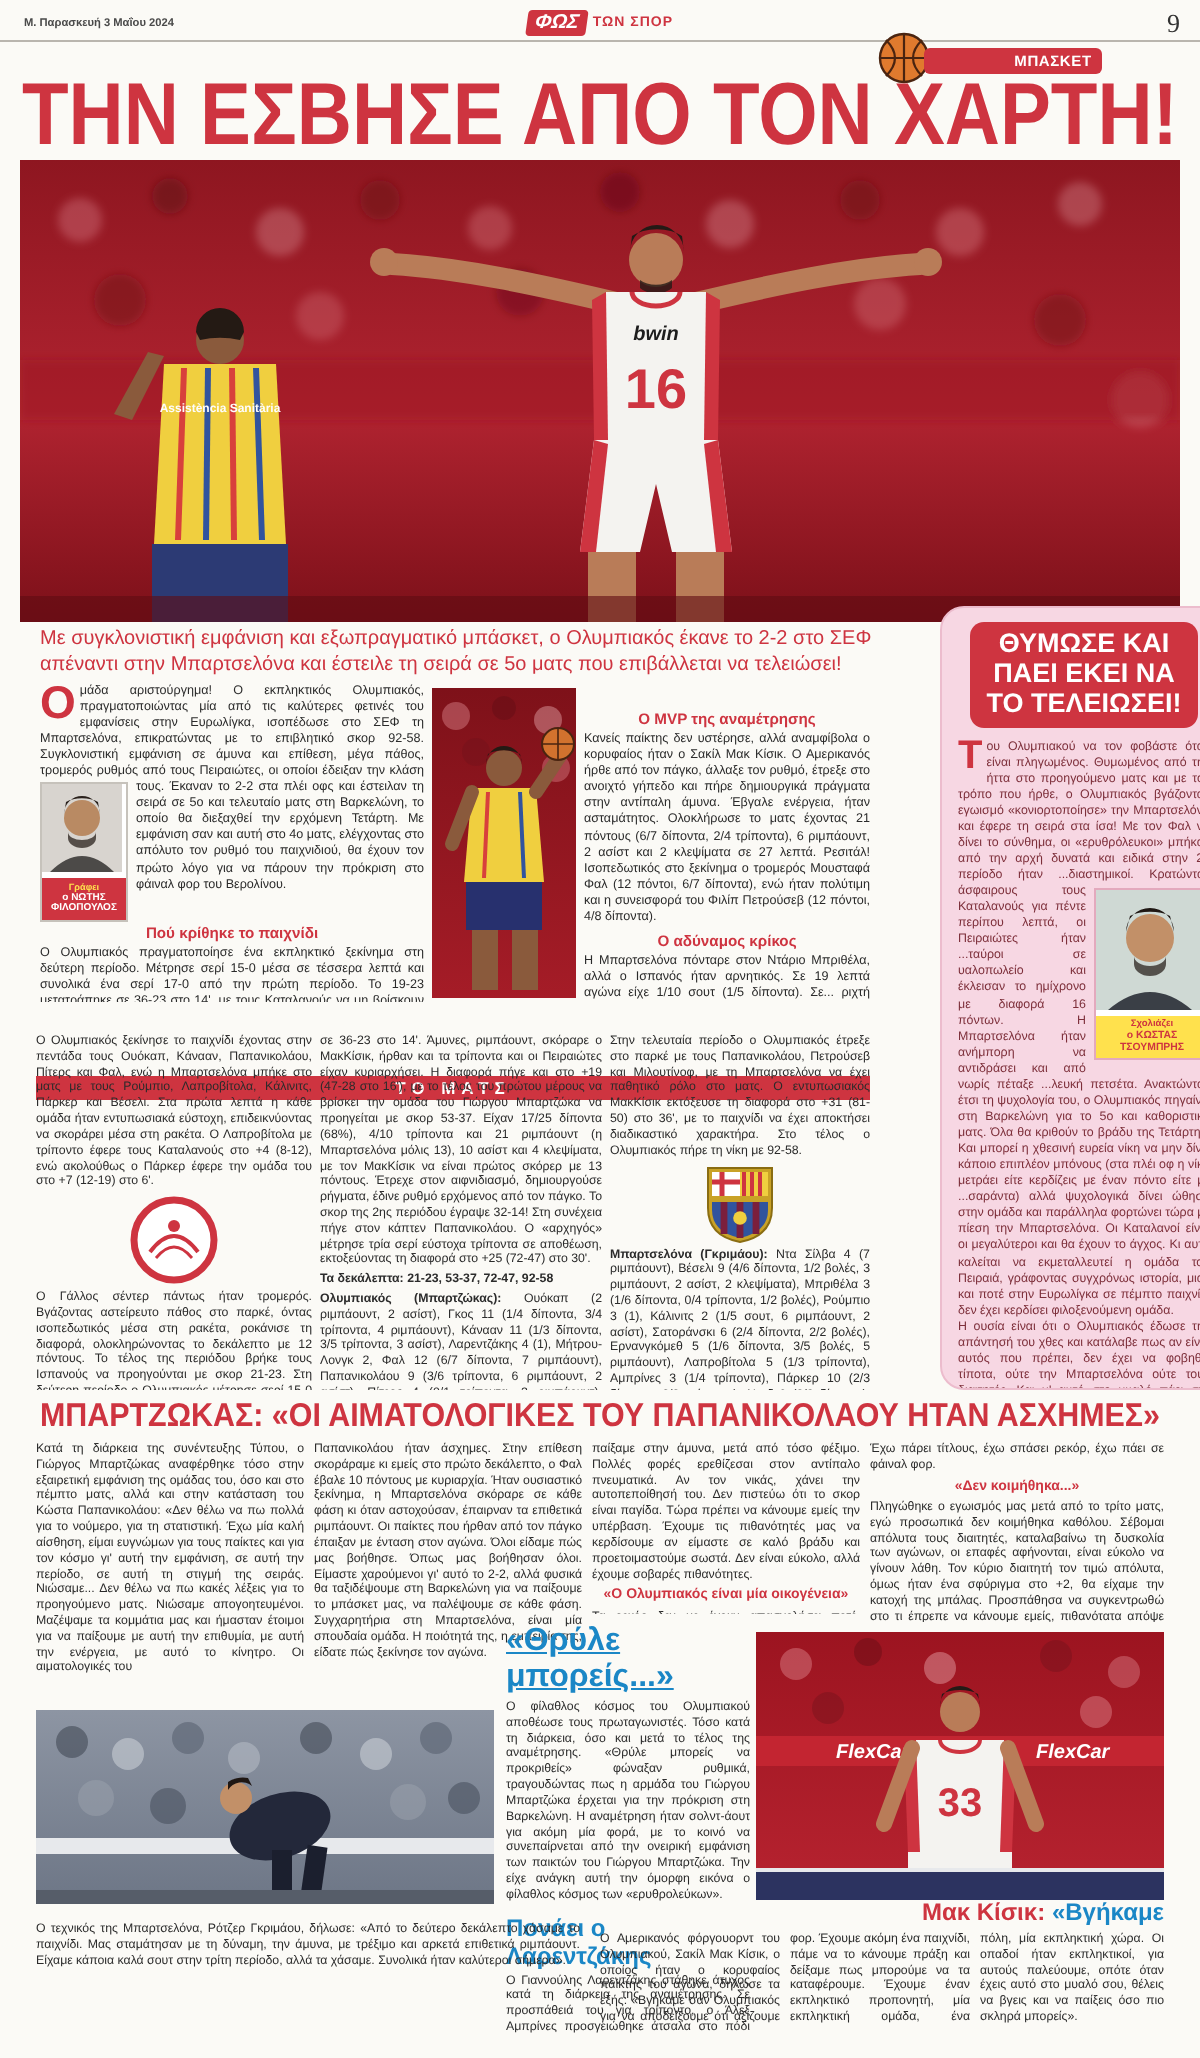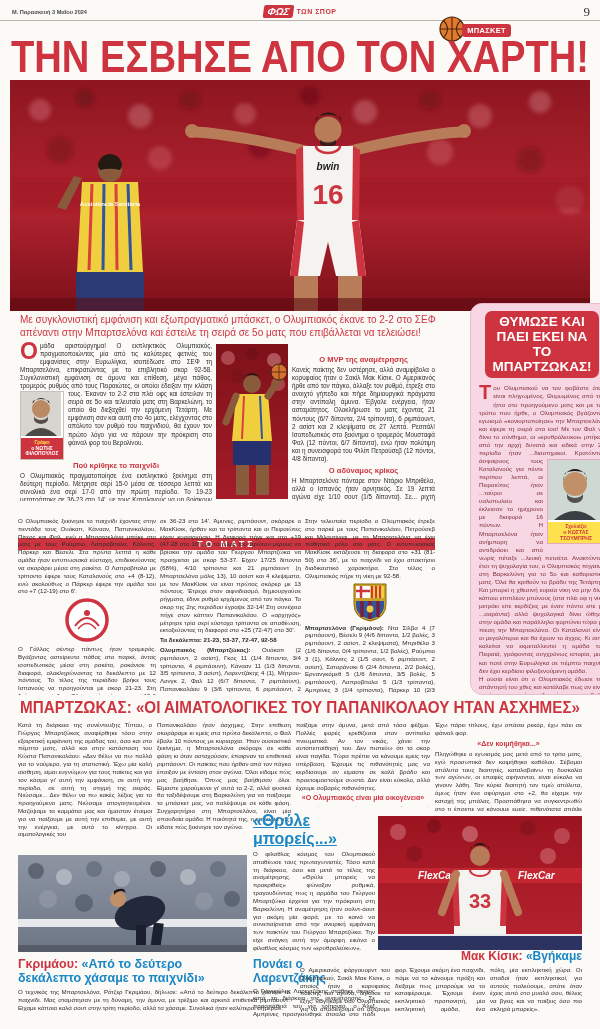--- a/index.html
+++ b/index.html
@@ -13,21 +13,21 @@
   .t{font-size:6.3px;line-height:1.28;text-align:justify;overflow:hidden;}
   .tsmall{font-size:6.15px;line-height:1.27;text-align:justify;overflow:hidden;}
   .rule{background:#b9b5ae;height:1px;}
   .hdr-date{font-size:5.6px;color:#4a4a4a;font-weight:bold;}
   .pagenum{font-family:"Liberation Serif",serif;font-size:13px;color:#333;}
   .masthead{display:flex;align-items:center;gap:3px;}
   .masthead .box{background:var(--red);color:#fff;font-weight:bold;font-style:italic;
      font-size:10px;padding:1px 4px;transform:skewX(-8deg);border-radius:2px;}
   .masthead .rest{color:var(--red);font-weight:bold;font-size:7px;letter-spacing:.5px;}
   .badge{background:var(--red);color:#fff;font-weight:bold;font-size:7.5px;
-     border-radius:3px;text-align:center;line-height:13px;letter-spacing:.3px;}
+     border-radius:3px;text-align:center;line-height:13px;letter-spacing:.3px;padding-left:40px;}
   .subhead{font-size:10px;font-weight:normal;color:var(--red);line-height:1.26;}
   .dropcap{float:left;font-size:23px;line-height:.82;font-weight:bold;color:var(--red);padding-right:2px;}
   .byline{float:left;width:42px;margin:1px 4px 1px 0;border:1px solid #c6c2bb;background:#fff;}
   .byline .lbl{background:var(--red);text-align:center;padding:1.5px 1px;}
   .byline .lbl .pre{display:block;color:var(--yellow);font-size:4.6px;font-weight:bold;}
   .byline .lbl .nm{display:block;color:#fff;font-size:5px;font-weight:bold;line-height:1.15;}
   .ssub{font-size:7.6px;font-weight:bold;color:var(--red);text-align:center;margin:3px 0 1.5px;clear:both;}
   .sidebar{background:var(--pink);border:1px solid #ecbccd;border-radius:12px;
      padding:7px 8px;box-sizing:border-box;overflow:hidden;}
   .side-title{background:var(--red);border-radius:7px;color:#fff;font-weight:bold;
@@ -199,21 +199,21 @@
     <div class="ssub">Ο αδύναμος κρίκος</div>
     <span>Η Μπαρτσελόνα πόνταρε στον Ντάριο Μπριθέλα, αλλά ο Ισπανός ήταν αρνητικός. Σε 19 λεπτά αγώνα είχε 1/10 σουτ (1/5 δίποντα). Σε... ριχτή μέρα ο Άλεξ Αμπρίνες που δεν βρήκε το σουτ που βάζει (1/4 τρίποντα), δεν βοήθησε ούτε ο Ρόκας Γιοκουμπάιτις (1/5 δίποντα), με τους Καταλανούς να μην παίρνουν βοήθειες από τον πάγκο.</span>
     
     
   </div>
 
   <div class="abs sidebar" style="left:438px;top:303px;width:144px;height:392px;margin-left:32px;">
     <div class="side-title">
       <div>ΘΥΜΩΣΕ ΚΑΙ</div>
       <div>ΠΑΕΙ ΕΚΕΙ ΝΑ</div>
-      <div>ΤΟ ΜΠΑΡΤΖΩΚΑΣ!</div>
+      <div>ΤΟ ΤΕΛΕΙΩΣΕΙ!</div>
     </div>
     <div class="side-t">
       <span class="side-drop">Τ</span><span>ου Ολυμπιακού να τον φοβάστε όταν είναι πληγωμένος. Θυμωμένος από την ήττα στο προηγούμενο ματς και με τον τρόπο που ήρθε, ο Ολυμπιακός βγάζοντας εγωισμό «κονιορτοποίησε» την Μπαρτσελόνα και έφερε τη σειρά στα ίσα! Με τον Φαλ να δίνει το σύνθημα, οι «ερυθρόλευκοι» μπήκαν από την αρχή δυνατά και ειδικά στην 2η περίοδο ήταν ...διαστημικοί.</span>
       <div class="comm">
         <svg width="54" height="60" viewBox="0 0 54 60">
           <rect width="54" height="60" fill="#cfd9d4"></rect>
           <circle cx="27" cy="24" r="12" fill="#c29068"></circle>
           <path d="M15,21 a12,12 0 0 1 24,0 l-2,-8 a14,7 0 0 0 -20,0 Z" fill="#1f1713"></path>
           <path d="M19,33 a8,5 0 0 0 16,0 l0,4 a8,6 0 0 1 -16,0 Z" fill="#1f1713" opacity=".7"></path>
           <path d="M6,60 Q27,42 48,60 Z" fill="#3a3f46"></path>
@@ -353,25 +353,20 @@
       <text x="102" y="92" text-anchor="middle" font-size="20" font-weight="bold" fill="#ce3440">33</text>
       <path d="M78,58 L64,96" stroke="#b97c58" stroke-width="8" stroke-linecap="round"></path>
       <path d="M126,58 L140,96" stroke="#b97c58" stroke-width="8" stroke-linecap="round"></path>
       <rect x="76" y="110" width="52" height="24" fill="#f4f3f0"></rect>
     </g>
     <rect x="0" y="118" width="204" height="16" fill="#2c3360"></rect>
     <rect x="0" y="118" width="204" height="2" fill="#e7e9ec"></rect>
   </svg>
 
   <div class="abs" style="left:18px;top:958px;width:276px;">
-    <div class="qhead">
-      <span class="nm">Γκριμάου:</span>
-      <span class="qt">«Από το δεύτερο</span><br>
-      <span class="qt">δεκάλεπτο χάσαμε το παιχνίδι»</span>
-    </div>
     <div class="tsmall" style="margin-top:3px;width:272px;">Ο τεχνικός της Μπαρτσελόνα, Ρότζερ Γκριμάου, δήλωσε: «Από το δεύτερο δεκάλεπτο χάσαμε το παιχνίδι. Μας σταμάτησαν με τη δύναμη, την άμυνα, με τρέξιμο και αρκετά επιθετικά ριμπάουντ. Είχαμε κάποια καλά σουτ στην τρίτη περίοδο, αλλά τα χάσαμε. Συνολικά ήταν καλύτεροι σήμερα».</div>
   </div>
 
   <div class="abs" style="left:300px;top:950px;width:282px;">
     <div class="qhead" style="font-size:12px;text-align:right;">
       <span class="nm">Μακ Κίσικ:</span>
       <span class="qt">«Βγήκαμε</span><br>
     </div>
     <div style="display:flex;gap:5px;margin-top:3px;">
       <div class="tsmall" style="width:90px;height:46px;">Ο Αμερικανός φόργουορντ του Ολυμπιακού, Σακίλ Μακ Κίσικ, ο οποίος ήταν ο κορυφαίος παίκτης του αγώνα, δήλωσε τα εξής: «Βγήκαμε σαν Ολυμπιακός για να αποδείξουμε ότι αξίζουμε να είμαστε και στο φάιναλ</div>

